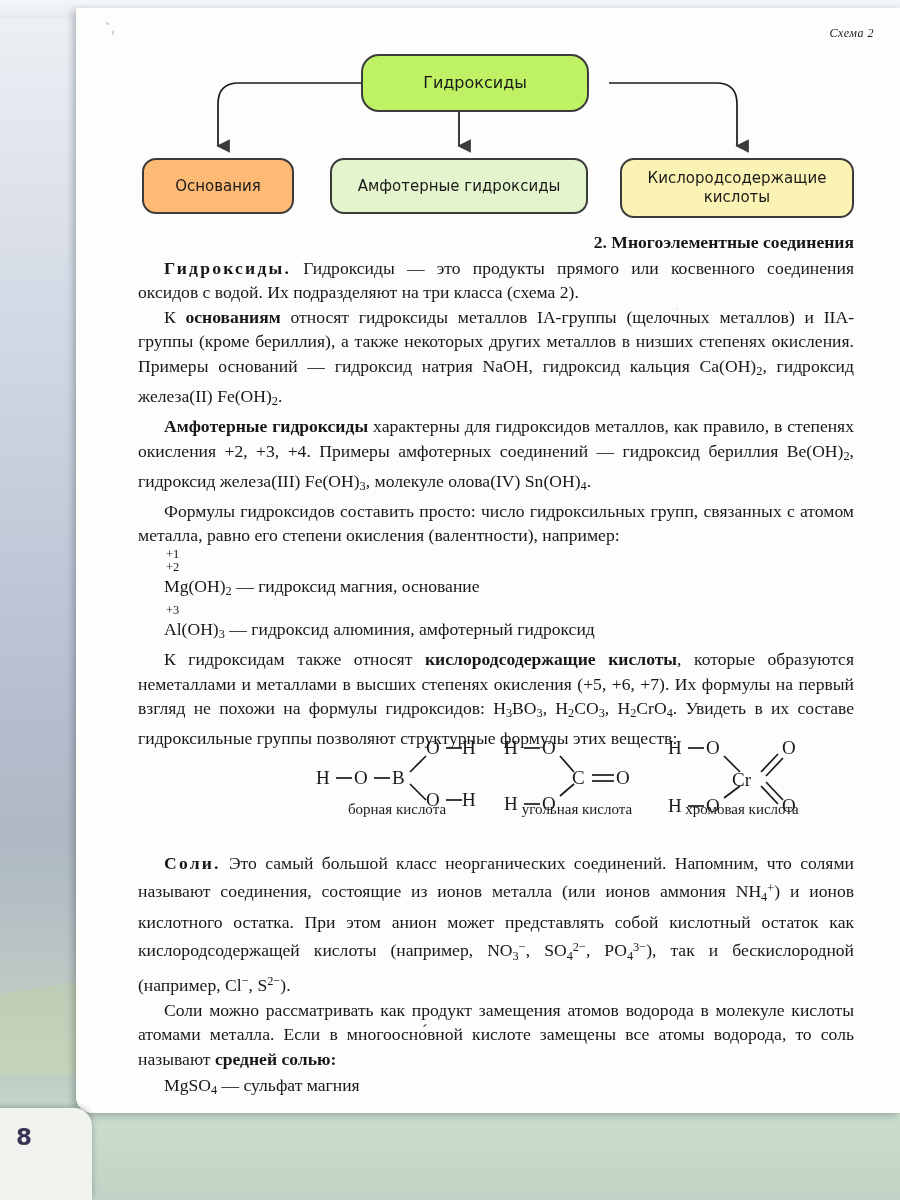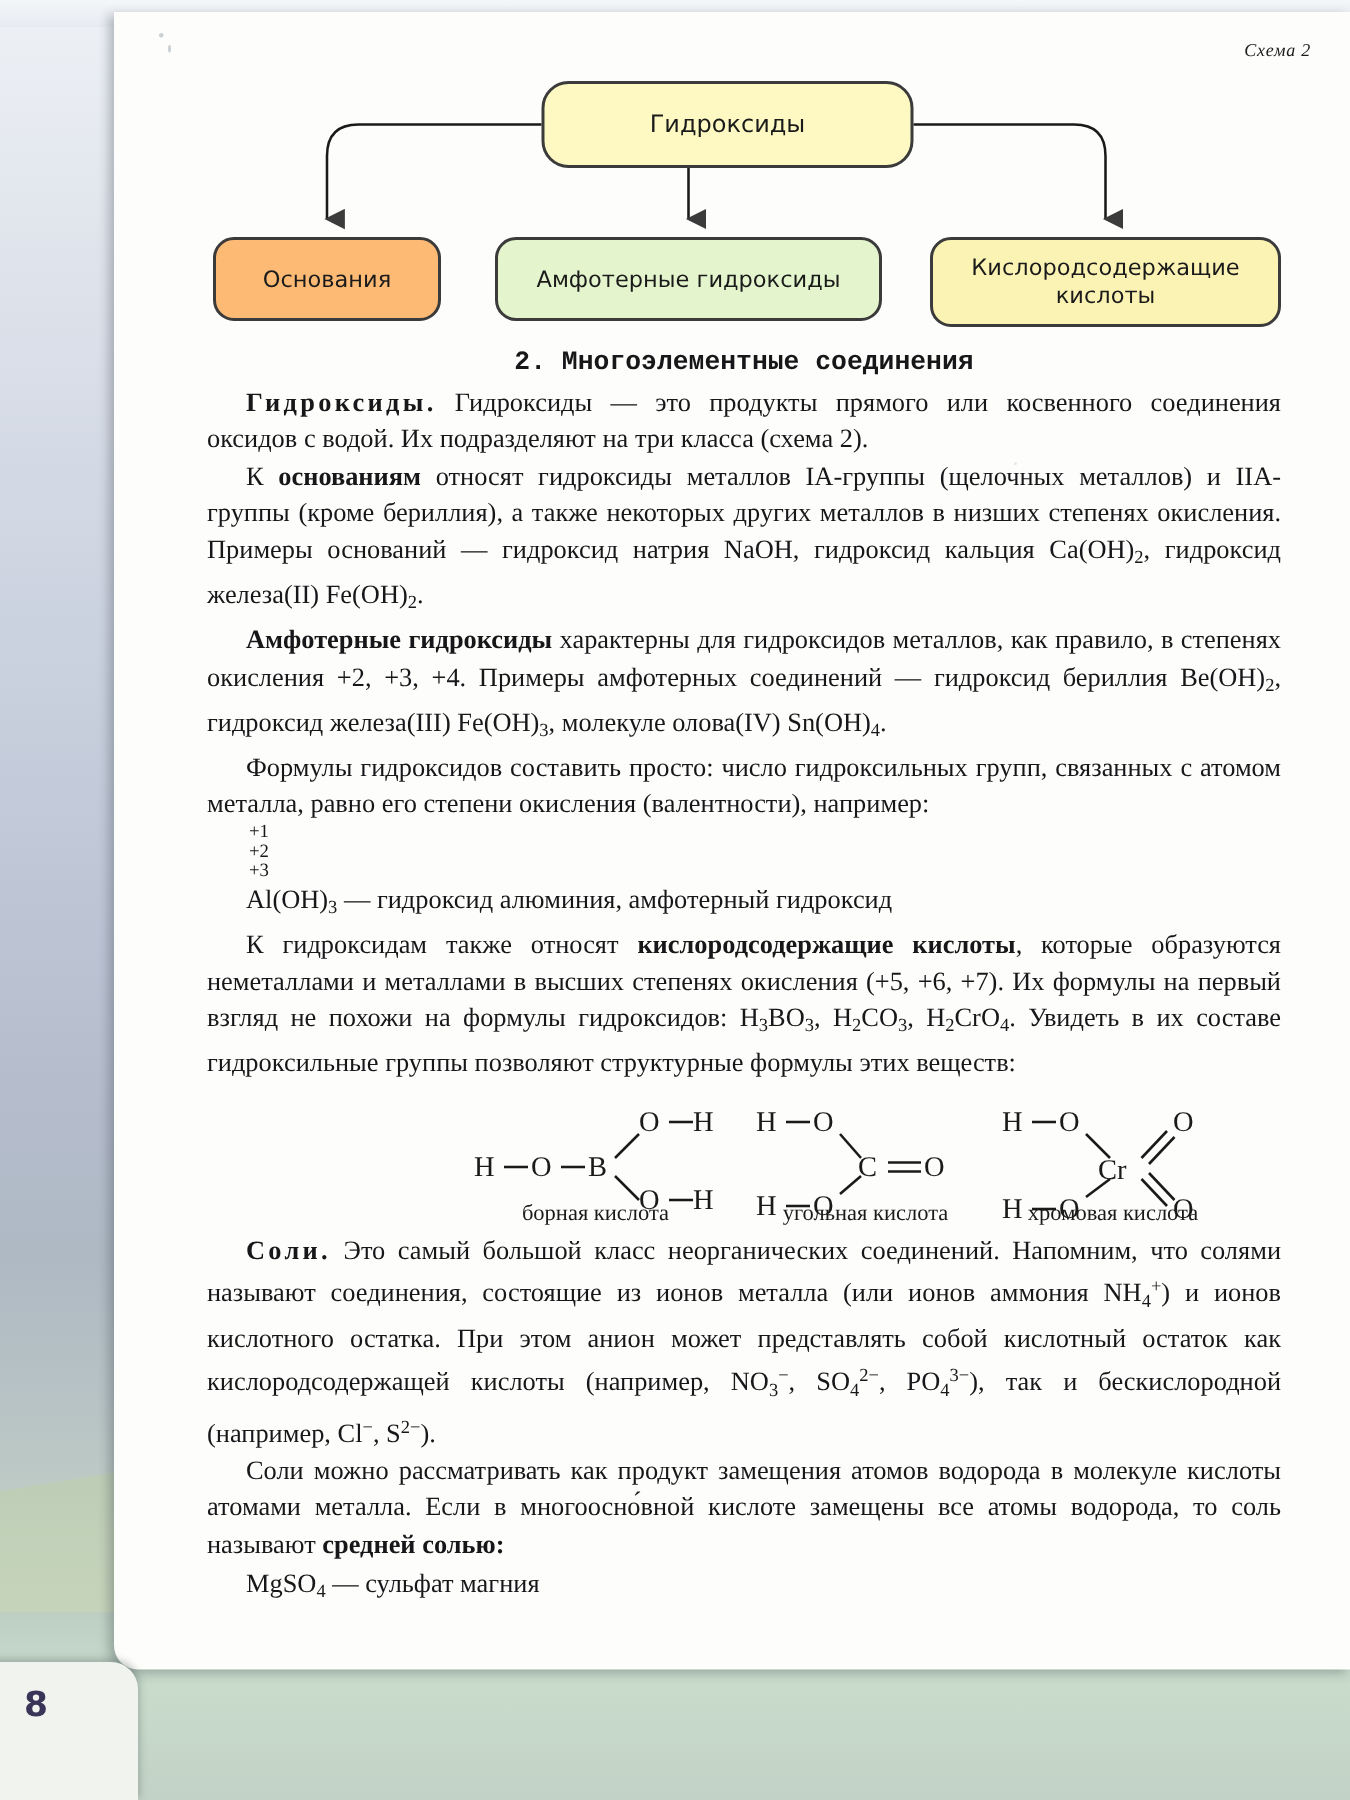--- a/index.html
+++ b/index.html
@@ -120,22 +120,22 @@
     font-size: 15px;
     color: #1a1a1a;
     display: flex;
     align-items: center;
     justify-content: center;
     text-align: center;
     line-height: 1.25;
     padding: 2px 6px;
   }
   #node-root {
-    left: 285px; top: 8px; width: 248px; height: 58px;
-    background: #fef9c3;
+    left: 285px; top: 8px; width: 228px; height: 58px;
+    background: #bef264;
     border-radius: 18px;
     font-size: 16px;
   }
   #node-bases {
     left: 66px; top: 112px; width: 152px; height: 56px;
     background: #bfeaf2;
   }
   #node-amphoteric {
     left: 254px; top: 112px; width: 258px; height: 56px;
     background: #e4f5cd;
@@ -153,22 +153,21 @@
     top: 222px;
     width: 716px;
     font-size: 17.6px;
     line-height: 24.6px;
     color: #17171a;
     text-align: justify;
   }
   .subhead {
     font-weight: bold;
     margin-bottom: 1px;
-    text-align: center;
-    font-family: Liberation Mono, monospace;
+    text-align: right;
   }
   p.para {
     margin: 0;
     text-indent: 26px;
     text-align: justify;
   }
   .b { font-weight: bold; }
   .spaced { font-weight: bold; letter-spacing: 2.2px; }
   sub { font-size: .70em; vertical-align: -.28em; }
   sup { font-size: .70em; vertical-align: .52em; }
@@ -285,20 +284,21 @@
 
       <p class="para"><span>Формулы гидроксидов составить просто: число гидроксильных групп, связанных с атомом металла, равно его степени окисления (валентности), например:</span></p>
 
       <div class="ox-line">
           <span class="oxnum">+1</span>
         </div>
 
       <div class="ox-line">
           <span class="oxnum">+2</span>
         </div>
+      <div class="formula-line"><span>Mg(OH)</span><sub>2</sub><span> — гидроксид магния, основание</span></div>
 
       <div class="ox-line">
           <span class="oxnum">+3</span>
         </div>
       <div class="formula-line"><span>Al(OH)</span><sub>3</sub><span> — гидроксид алюминия, амфотерный гидроксид</span></div>
 
       <p class="para"><span>К гидроксидам также относят </span><span class="b">кислородсодержащие кислоты</span><span>, которые образуются неметаллами и металлами в высших степенях окисления (+5, +6, +7). Их формулы на первый взгляд не похожи на формулы гидроксидов: H</span><sub>3</sub><span>BO</span><sub>3</sub><span>, H</span><sub>2</sub><span>CO</span><sub>3</sub><span>, H</span><sub>2</sub><span>CrO</span><sub>4</sub><span>. Увидеть в их составе гидроксильные группы позволяют структурные формулы этих веществ:</span></p>
 
       <div style="height:100px"></div>
 

